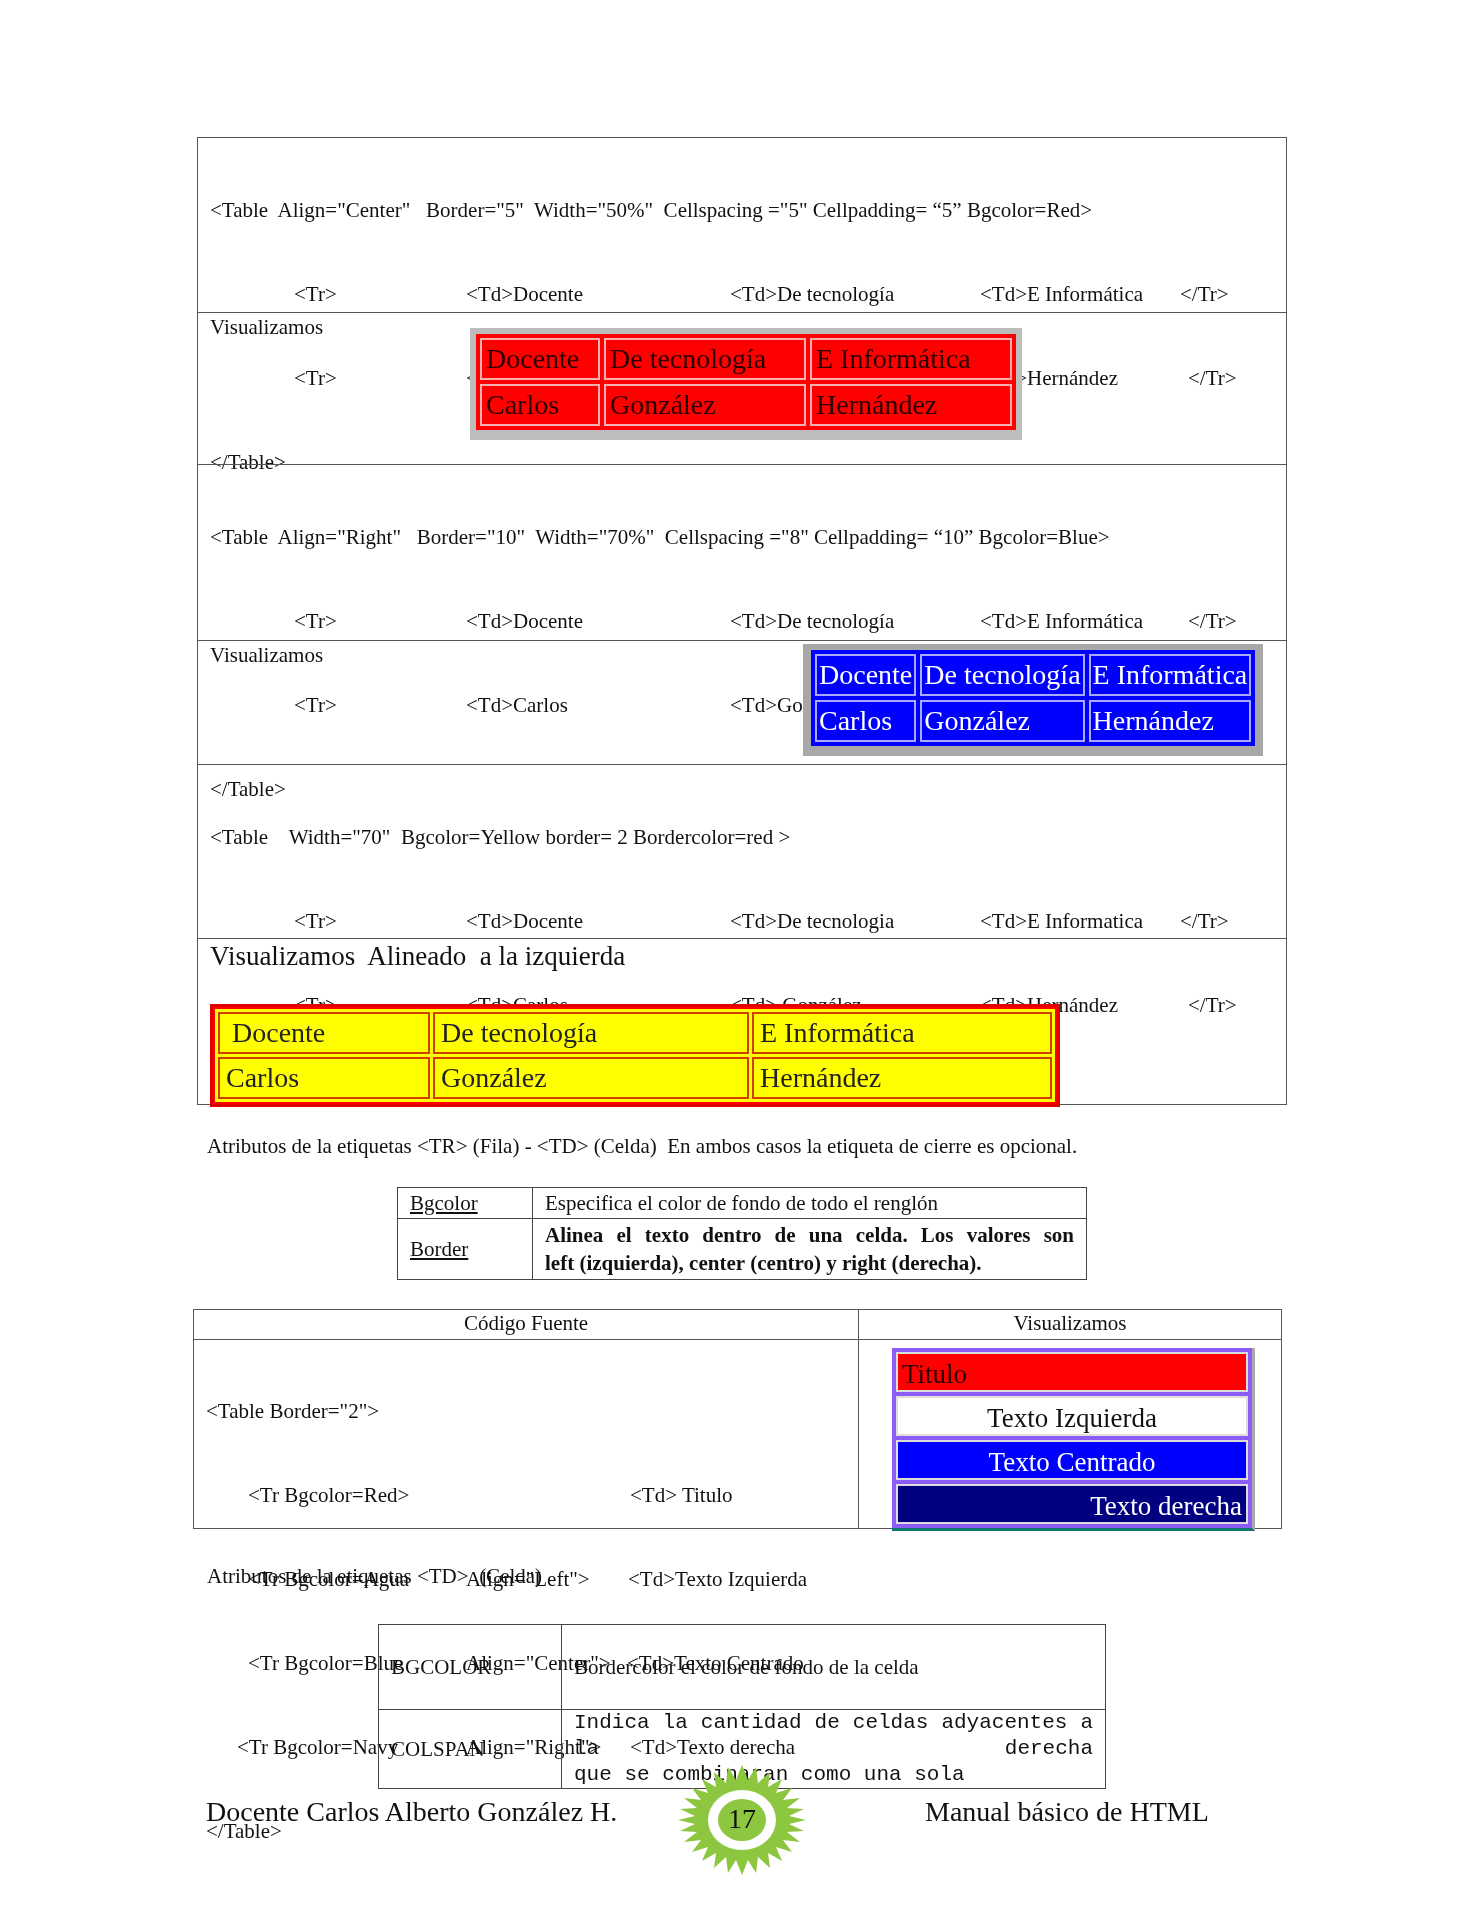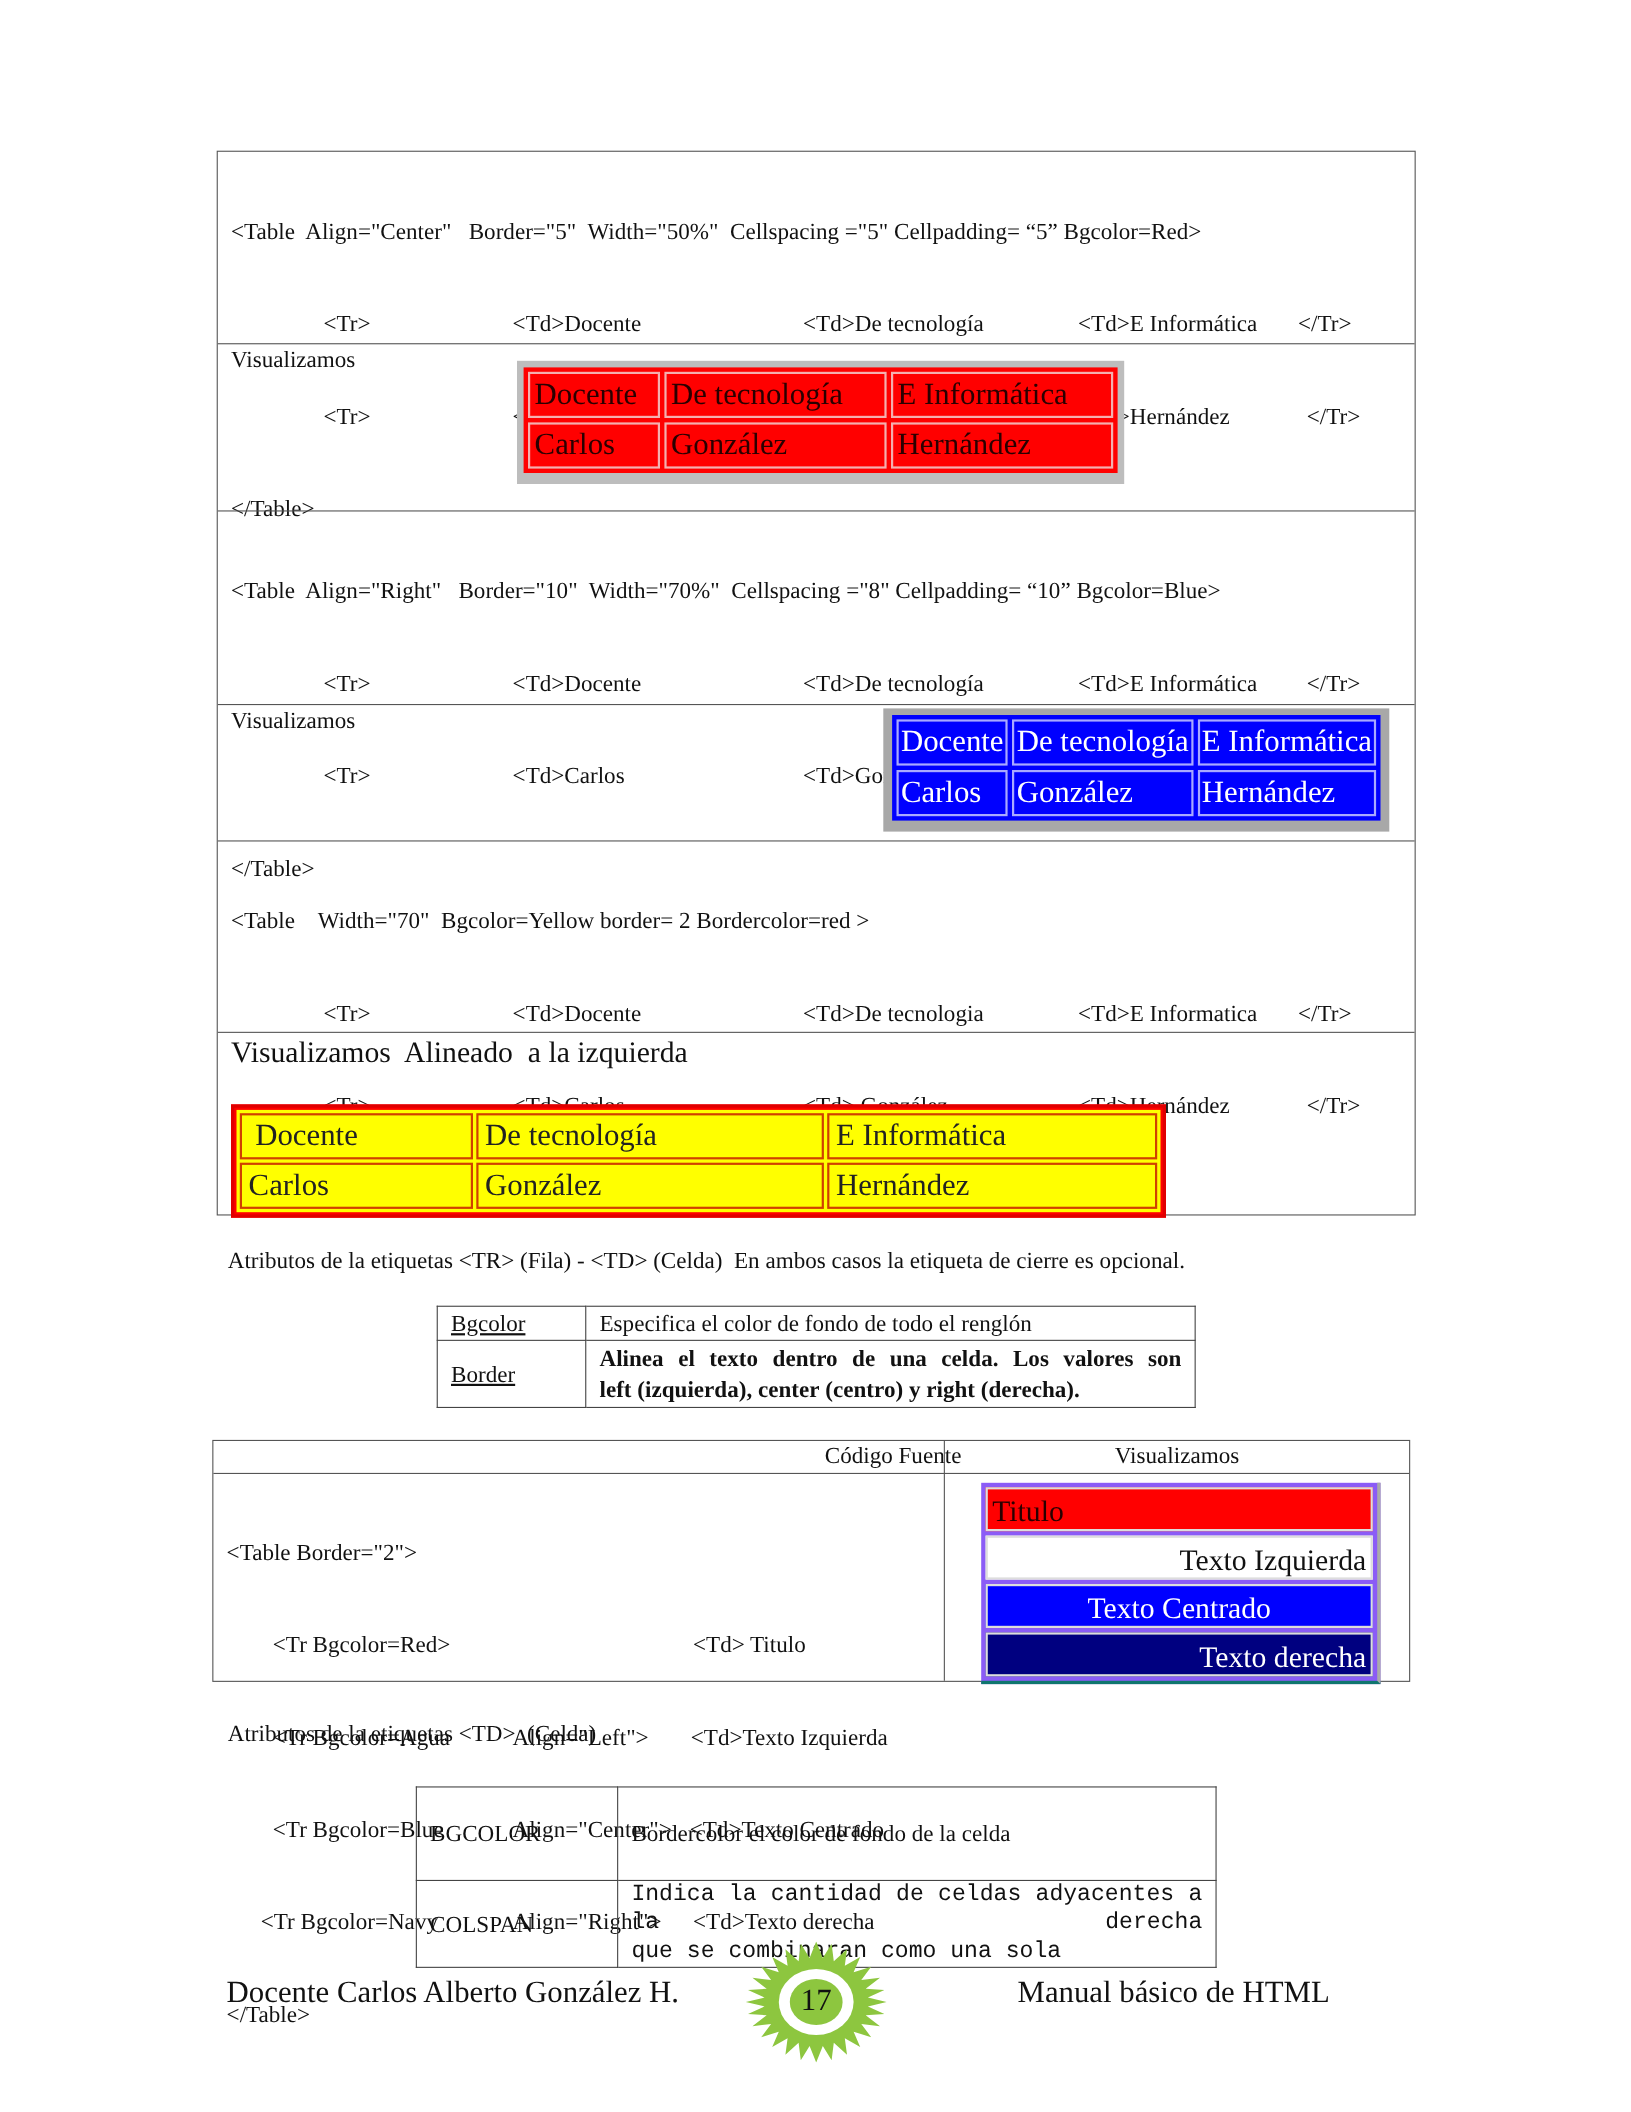--- a/index.html
+++ b/index.html
@@ -126,33 +126,33 @@
       <span style="display:block;text-align:justify;text-align-last:justify;">Alinea el texto dentro de una celda. Los valores son</span>
       <b>left</b><span> (izquierda), </span><b>center</b><span> (centro) y </span><b>right</b><span> (derecha).</span>
     </td>
   </tr>
 </tbody>
   </table>
 
 <div class="box" style="left:193px;top:1309px;width:1089px;height:220px;">
   <div class="abs" style="left:664px;top:0;bottom:0;border-left:1.5px solid #555;"></div>
   <div class="hr" style="top:29px"></div>
-  <div class="abs lbl" style="left:16px;width:664px;top:1px;text-align:right;">Código Fuente</div>
+  <div class="abs lbl" style="left:0;width:664px;top:1px;text-align:center;">Código Fuente</div>
   <div class="abs lbl" style="left:665px;right:0;top:1px;text-align:center;">Visualizamos</div>
   <div class="abs" style="left:12px;top:31px;font-size:21px;line-height:28px;white-space:pre;">
     <div>&lt;Table Border="2"&gt;</div>
     <div class="code-row"><span style="left:42px">&lt;Tr Bgcolor=Red&gt;</span><span style="left:260px"></span><span style="left:424px">&lt;Td&gt; Titulo</span></div>
     <div class="code-row"><span style="left:42px">&lt;Tr Bgcolor=Agua</span><span style="left:260px">Align="Left"&gt;</span><span style="left:422px">&lt;Td&gt;Texto Izquierda</span></div>
     <div class="code-row"><span style="left:42px">&lt;Tr Bgcolor=Blue</span><span style="left:260px">Align="Center"&gt;</span><span style="left:421px">&lt;Td&gt;Texto Centrado</span></div>
     <div class="code-row"><span style="left:31px">&lt;Tr Bgcolor=Navy</span><span style="left:260px">Align="Right"&gt;</span><span style="left:424px">&lt;Td&gt;Texto derecha</span></div>
     <div>&lt;/Table&gt;</div>
   </div>
   <div class="vis-rows" style="left:698px;top:38px;width:352px;background:#8b5cf6;padding:4px;border-right:3px solid #aaa;border-bottom:3px solid #0f766e;">
     <div class="vis-row" style="background:#ff0000;color:#2a0000;text-align:left;">Titulo</div>
-    <div class="vis-row" style="background:#ffffff;color:#111;text-align:right;">Texto Izquierda</div>
+    <div class="vis-row" style="background:#ffffff;color:#111;text-align:center;">Texto Izquierda</div>
     <div class="vis-row" style="background:#0000ff;color:#fff;text-align:center;">Texto Centrado</div>
     <div class="vis-row" style="background:#000080;color:#fff;text-align:right;margin-bottom:0;">Texto derecha</div>
   </div>
 </div>
 
 <div class="abs lbl" style="left:207px;top:1564px;white-space:pre;">Atributos de la etiquetas &lt;TD&gt;  (Celda)</div>
 <table class="attr-table" style="left:378px;top:1624px;width:728px;">
   <tbody>
       <tr>
     <td style="width:158px;height:80px;">BGCOLOR</td>

